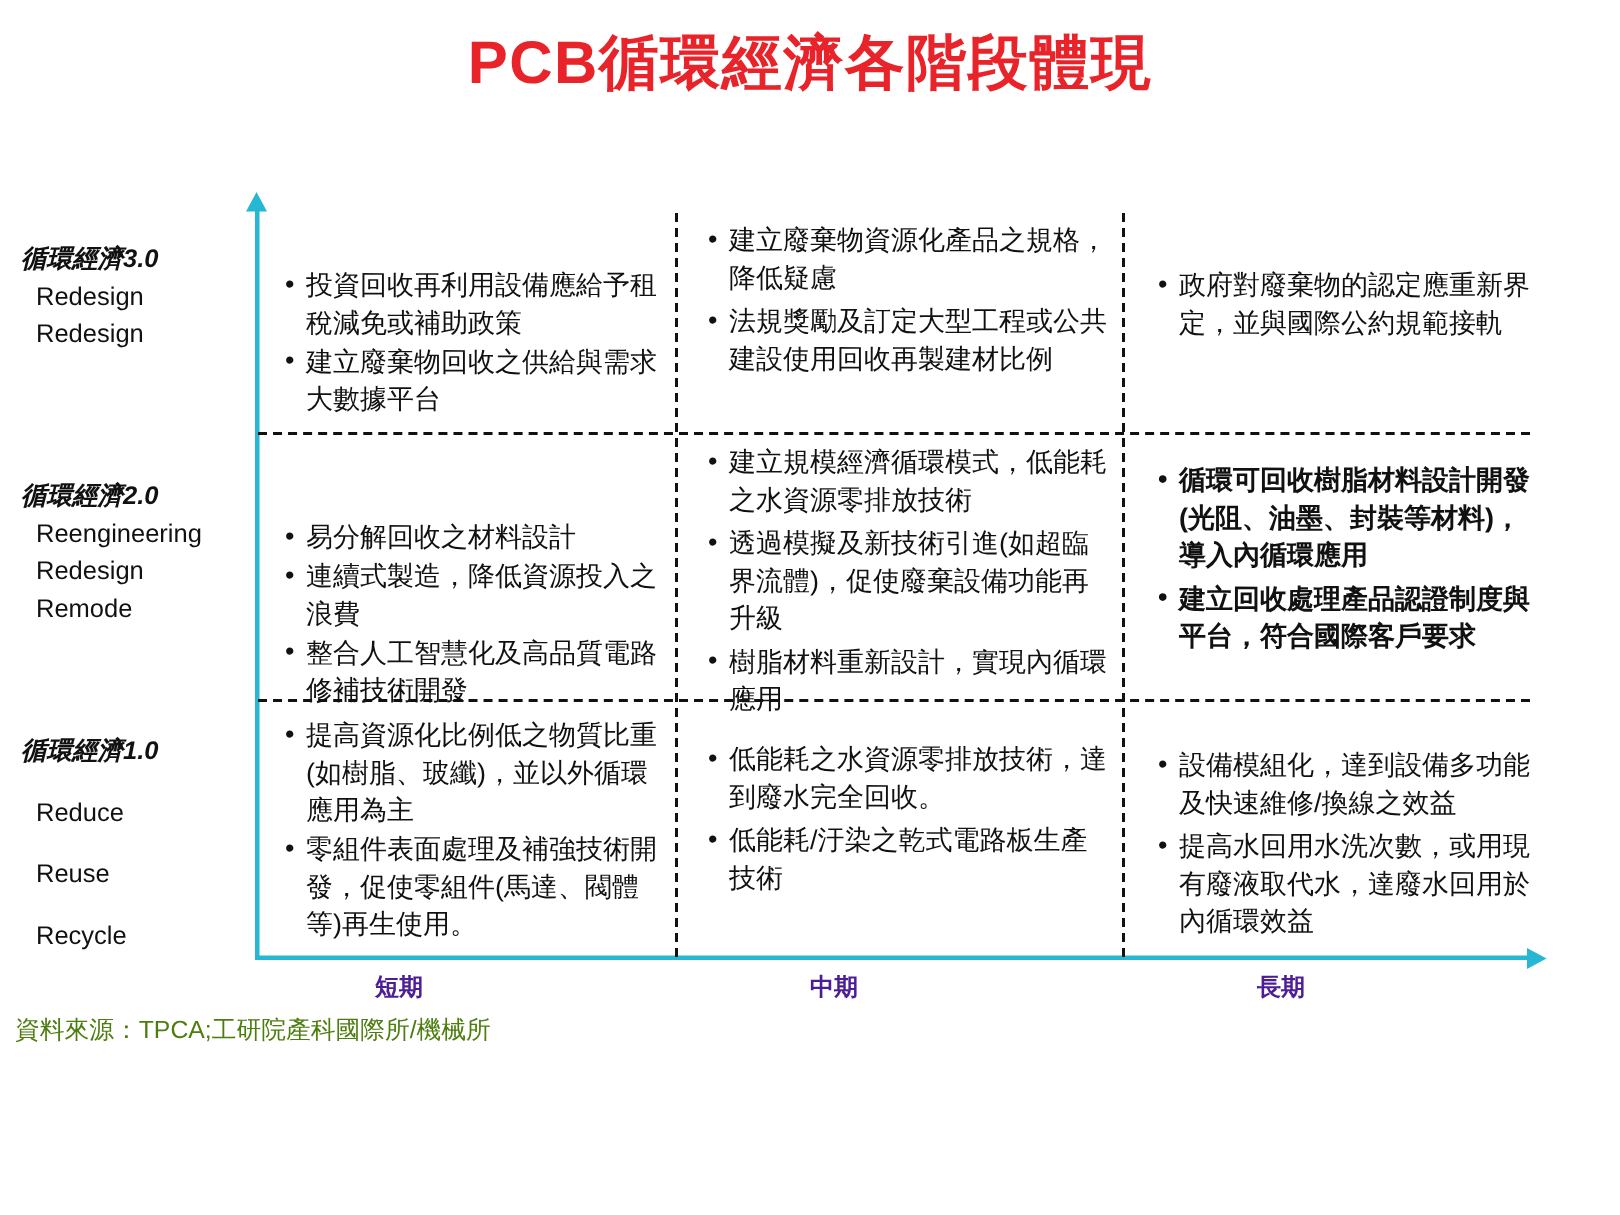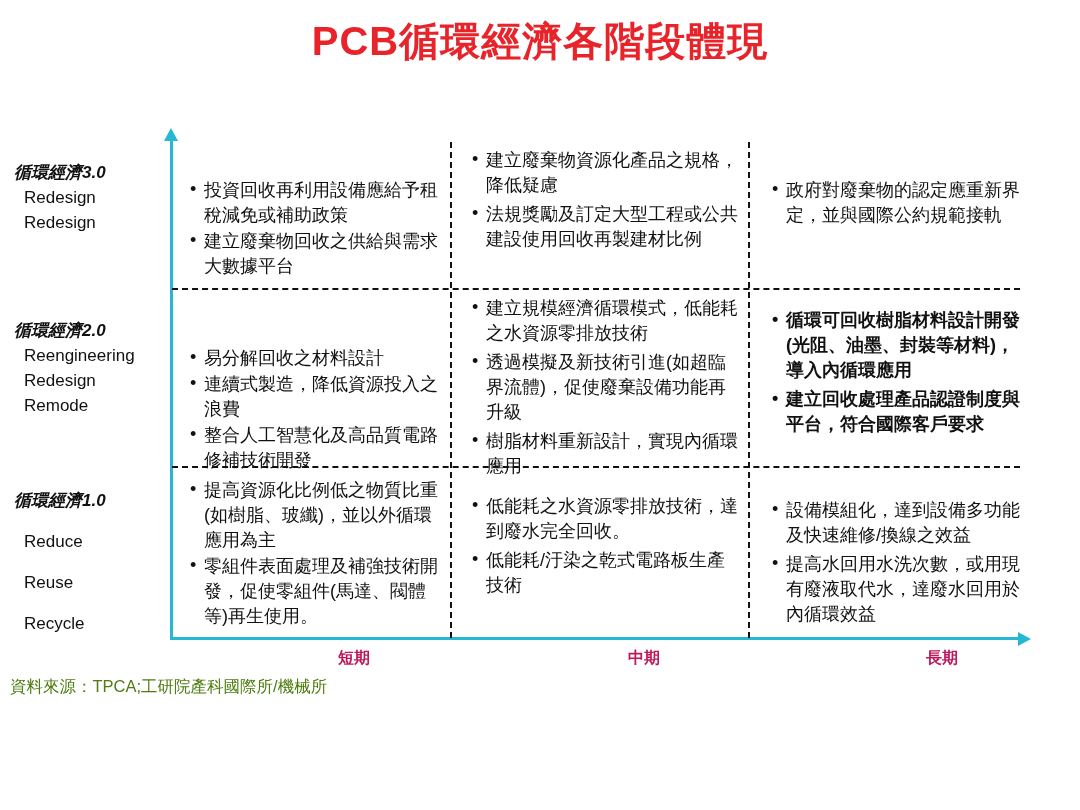--- a/index.html
+++ b/index.html
@@ -154,22 +154,22 @@
   #cell-1-1 { top: 478px; }
   #cell-1-2 { top: 494px; }
   #cell-1-3 { top: 498px; }
 
   
   .x-label {
     position: absolute;
     top: 648px;
     font-size: 16px;
     font-weight: bold;
-    color: #be185d;
-    text-align: right;
+    color: #4c1d95;
+    text-align: left;
     width: 120px;
   }
   #x-label-1 { left: 250px; }
   #x-label-2 { left: 540px; }
   #x-label-3 { left: 838px; }
 
   
   #source {
     position: absolute;
     left: 10px;

